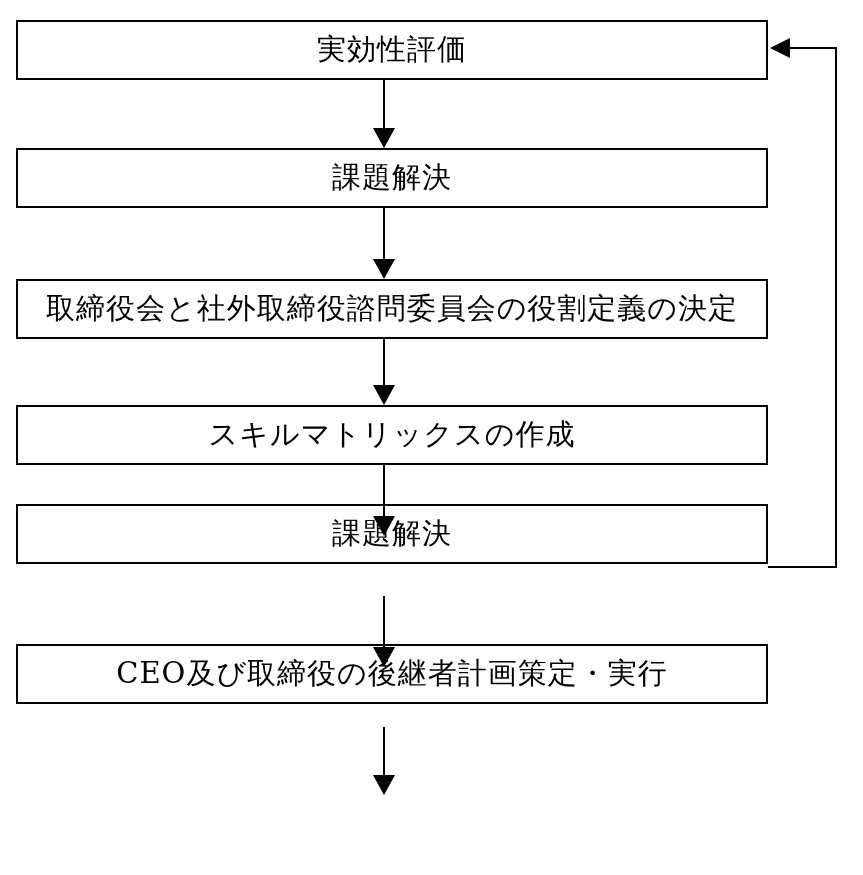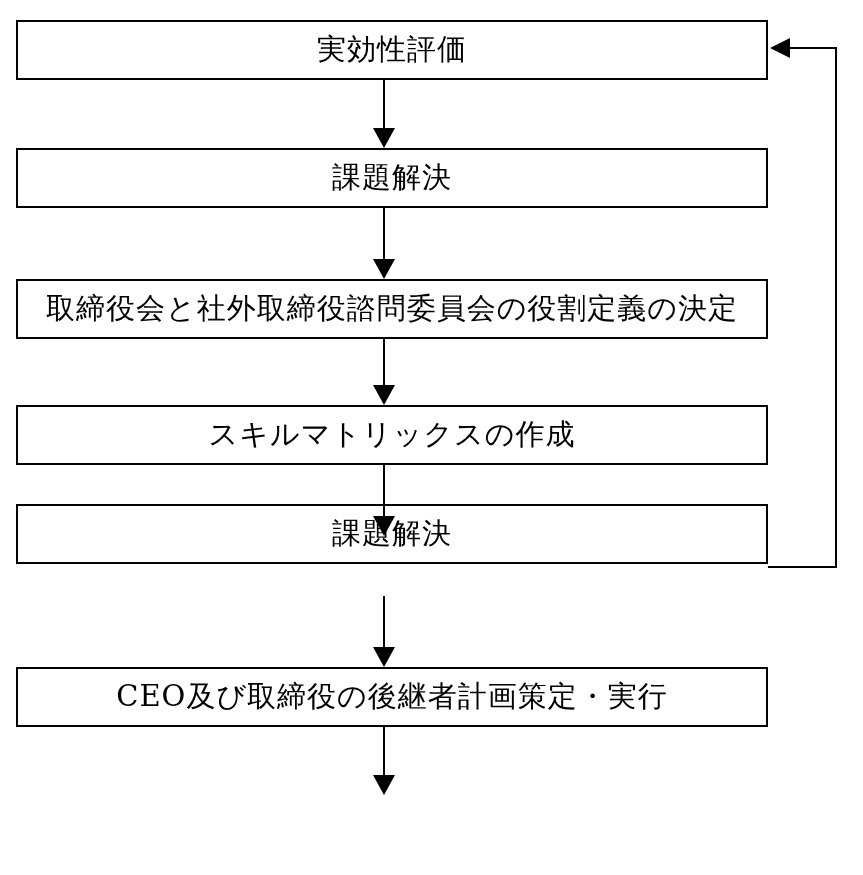--- a/index.html
+++ b/index.html
@@ -88,21 +88,21 @@
   </div>
   <div class="box" style="top:405px">
     <span class="box-label">スキルマトリックスの作成</span>
   </div>
   <div class="box" style="top:279px">
     <span class="box-label">取締役会と社外取締役諮問委員会の役割定義の決定</span>
   </div>
   <div class="box" style="top:504px">
     <span class="box-label">課題解決</span>
   </div>
-  <div class="box" style="top:667px">
+  <div class="box" style="top:644px">
     <span class="box-label">CEO及び取締役の後継者計画策定・実行</span>
   </div>
 
   <div class="arrow" style="top:80px;height:68px">
     <div class="stem"></div>
     <div class="head"></div>
   </div>
   <div class="arrow" style="top:208px;height:71px">
     <div class="stem"></div>
     <div class="head"></div>

